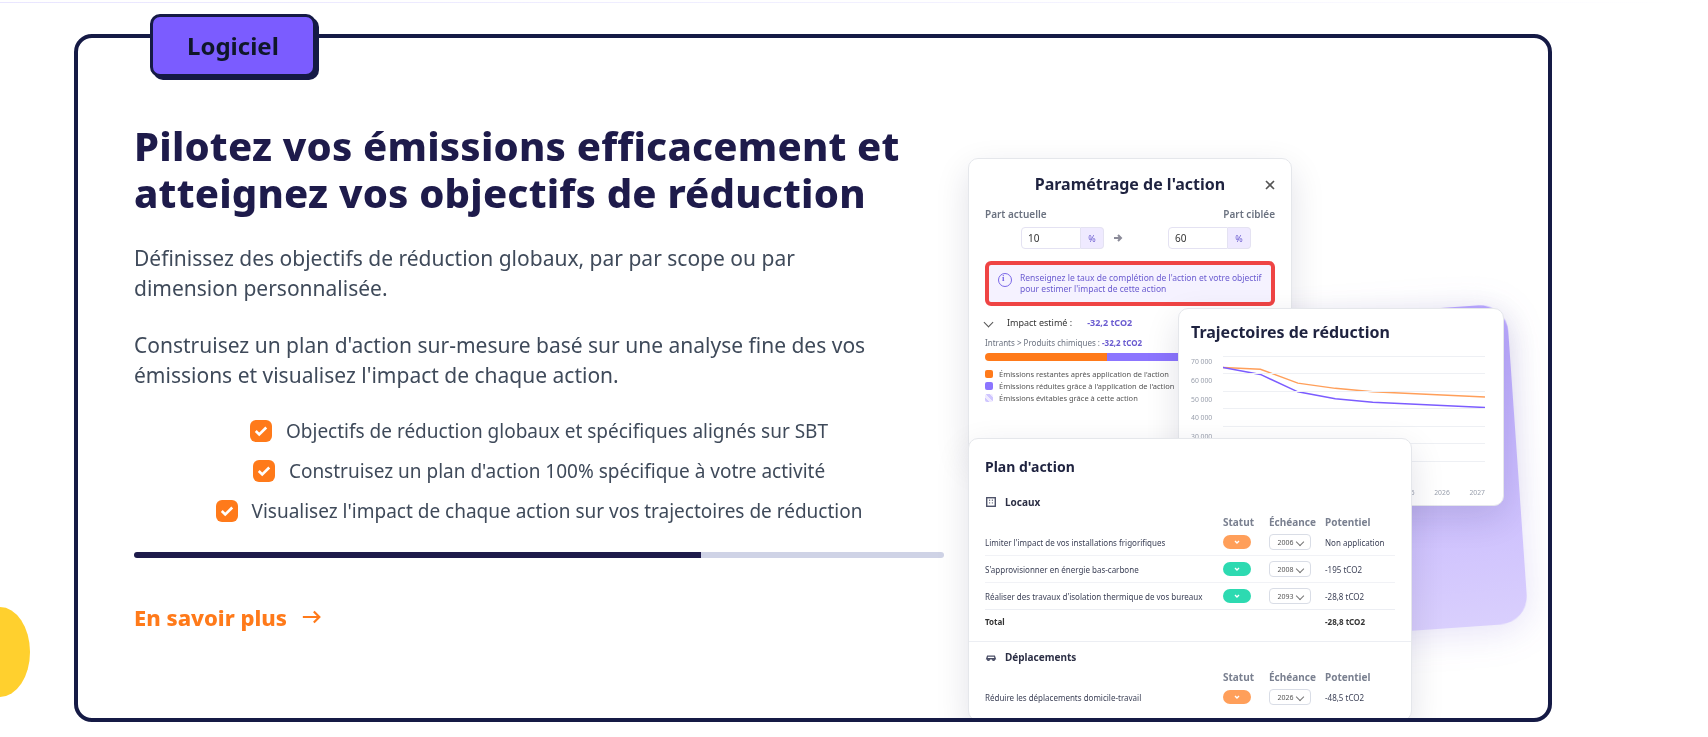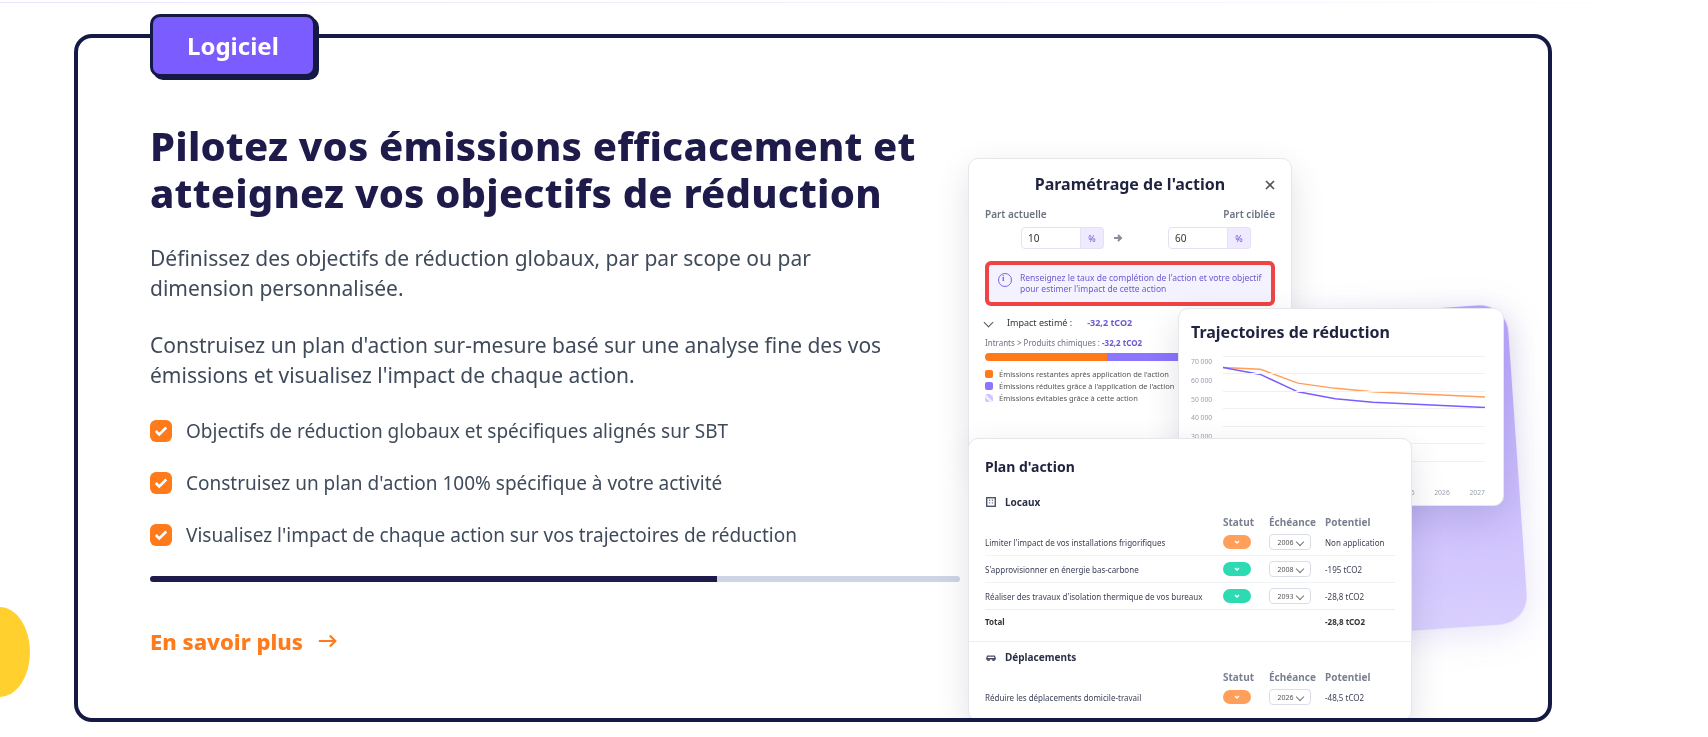--- a/index.html
+++ b/index.html
@@ -39,40 +39,40 @@
 
   .card{
     position:absolute;left:74px;top:34px;width:1470px;height:680px;
     border:4px solid #151a45;border-radius:18px;background:#fff;
     overflow:hidden;
   }
 
   .tag{
     position:absolute;left:150px;top:14px;
     background:var(--purple);
-    color:#ffffff;font-weight:700;font-size:24px;
+    color:#0f172a;font-weight:700;font-size:24px;
     padding:12px 34px;border-radius:10px;
     border:3px solid #151a45;
     box-shadow:3px 3px 0 #151a45;
     z-index:3;
   }
 
   .content{
-    position:absolute;left:72px;top:84px;width:810px;
+    position:absolute;left:56px;top:84px;width:810px;
   }
   .title{
     font-size:40px;line-height:1.18;font-weight:800;color:var(--ink);
     margin:0 0 28px 0;letter-spacing:.2px;
   }
   .para{
     font-size:21px;line-height:1.4;color:var(--body);margin:0 0 28px 0;
     max-width:760px;
   }
   .checks{margin-top:18px;}
-  .check-row{display:flex;align-items:center;gap:14px;margin:26px 0;}
+  .check-row{display:flex;align-items:center;gap:14px;margin:14px 0;justify-content:center;}
   .check-icon{
     width:22px;height:22px;border-radius:6px;background:var(--accent);
     display:flex;align-items:center;justify-content:center;flex:0 0 auto;
   }
   .check-icon svg{width:14px;height:14px;stroke:#fff;stroke-width:3;fill:none;}
   .check-text{font-size:19px;color:var(--body);}
 
   .rule{
     margin-top:28px;height:6px;width:810px;
     background:linear-gradient(90deg,var(--ink) 0 70%,#cfd3e6 70% 100%);

